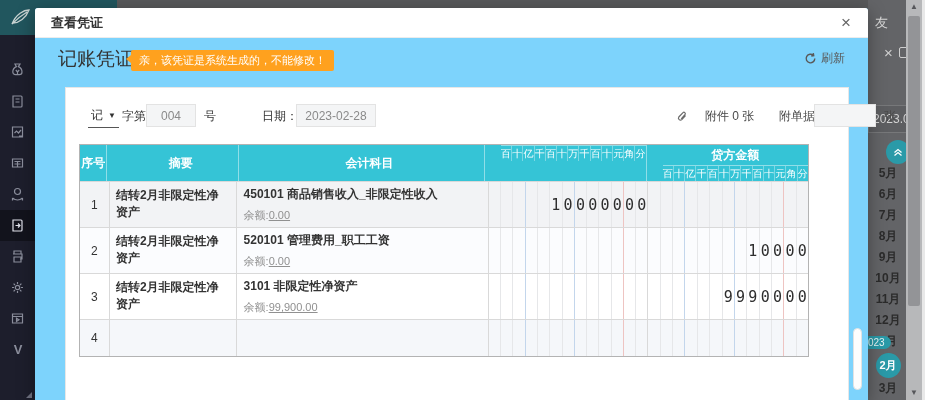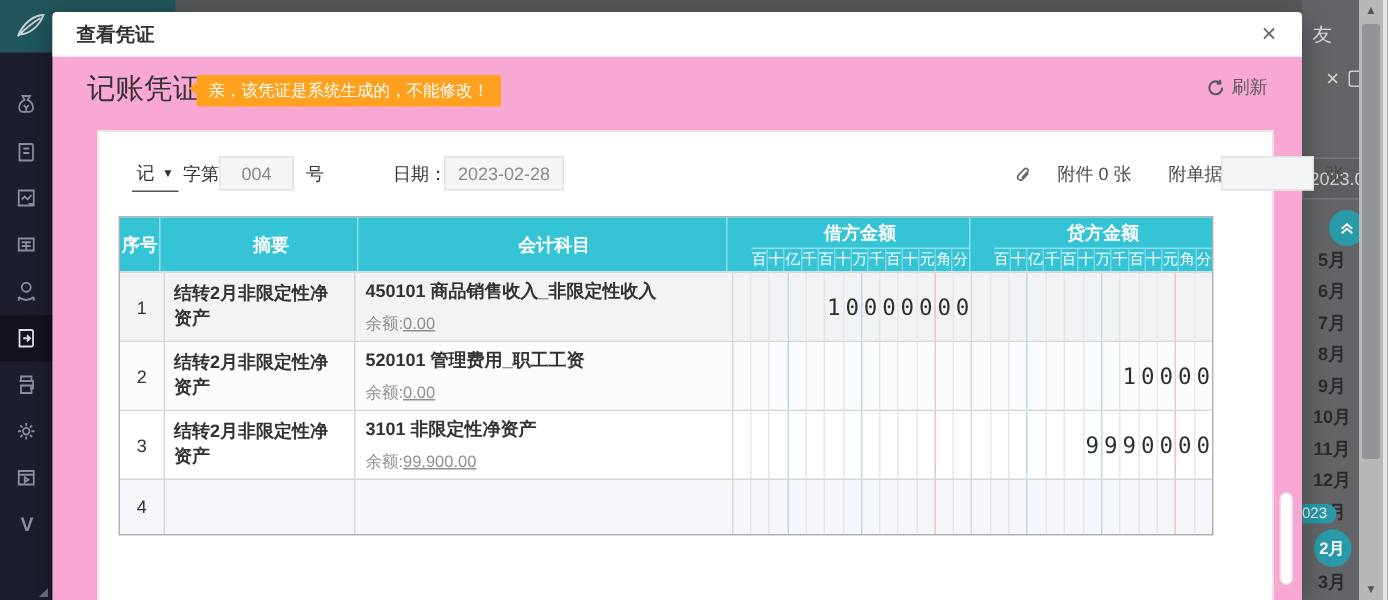--- a/index.html
+++ b/index.html
@@ -34,21 +34,21 @@
   .month.sel { background:#2a9aa8; color:#fff; border-radius:50%; width:25px; height:25px; font-size:11px; }
   .year-badge { position:absolute; left:862px; top:336px; background:#2a9aa8; color:#e8f6f7;
     font-size:10px; padding:1px 6px; border-radius:8px; }
 
   .scrollbar { position:absolute; left:906px; top:0; width:16px; height:400px; background:#b7b8ba; }
   .sb-arrow { position:absolute; left:0; width:16px; height:14px; color:#55565a; font-size:8px; text-align:center; line-height:14px; }
   .sb-thumb { position:absolute; left:2px; top:16px; width:12px; height:290px; background:#939497; border-radius:2px; }
   .page-edge { position:absolute; left:922px; top:0; width:3px; height:400px; background:#e8e8e8; }
 
   
-  .modal { position:absolute; left:35px; top:8px; width:833px; height:392px; background:#f9a8d4;
+  .modal { position:absolute; left:35px; top:8px; width:833px; height:392px; background:#7dd3fc;
     border-radius:3px 3px 0 0; box-shadow:0 4px 18px rgba(0,0,0,.35); }
   .modal-header { position:absolute; left:0; top:0; width:100%; height:30px; background:#fff;
     border-bottom:1px solid #ececec; border-radius:3px 3px 0 0; }
   .modal-title { position:absolute; left:16px; top:0; line-height:30px; font-size:13px; color:#333; font-weight:bold; }
   .modal-close { position:absolute; right:10px; top:0; width:24px; height:30px; line-height:30px;
     text-align:center; font-size:17px; color:#666; cursor:pointer; }
   .vtitle { position:absolute; left:23px; top:38px; font-size:19px; color:#333; }
   .badge { position:absolute; left:96px; top:42px; background:#ffa11e; color:#fff; font-size:11px;
     padding:3px 8px; border-radius:2px; white-space:nowrap; }
   .badge-arrow { position:absolute; left:-5px; top:5px; width:0; height:0;
@@ -246,21 +246,20 @@
         <input class="inp inp-receipt" value="" style="">
         <div class="f lbl-zhang">张</div>
       </div>
 
       <div class="vtable">
         <div class="thead">
           <div class="th seq">序号</div>
           <div class="th sum">摘要</div>
           <div class="th acc">会计科目</div>
           <div class="amt-head debit">
-            <div class="cap">借方金额</div>
             <div class="dlabels">
                 <span>百</span>
                 <span>十</span>
                 <span>亿</span>
                 <span>千</span>
                 <span>百</span>
                 <span>十</span>
                 <span>万</span>
                 <span>千</span>
                 <span>百</span>

